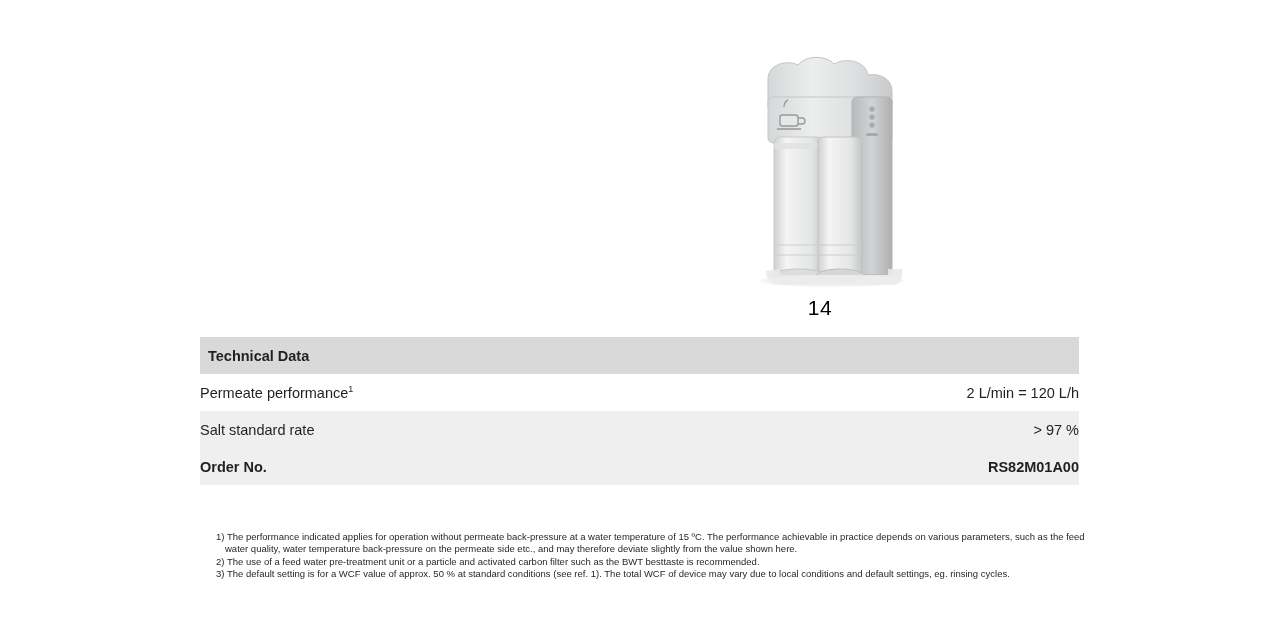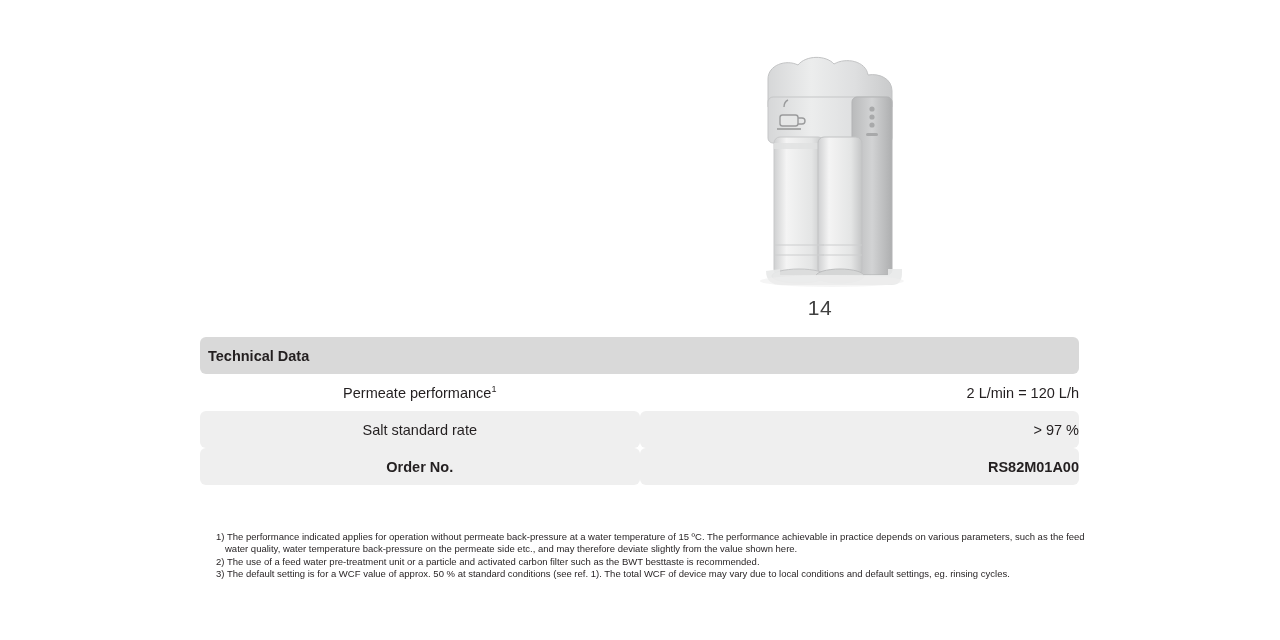--- a/index.html
+++ b/index.html
@@ -27,55 +27,53 @@
   .device-svg {
     display: block;
   }
   .page-number {
     position: absolute;
     left: 740px;
     top: 296px;
     width: 160px;
     text-align: center;
     font-size: 21px;
-    color: #404040;
+    color: #000000;
     letter-spacing: 0.5px;
   }
 
   
   .tech-table {
     position: absolute;
     left: 200px;
     top: 337px;
     width: 879px;
     border-collapse: collapse;
     table-layout: fixed;
   }
   .tech-table td, .tech-table th {
     padding: 0;
     margin: 0;
-    border-radius: 6px;
   }
   .tech-table tr {
     height: 37px;
   }
   .row-header td {
     background: #d9d9d9;
     font-weight: bold;
     font-size: 14.5px;
     padding-left: 8px;
     height: 33px;
     vertical-align: middle;
   }
   .cell-label {
     width: 356px;
     padding-left: 9px;
     font-size: 14.5px;
     vertical-align: middle;
-    text-align: center;
   }
   .cell-value {
     width: 523px;
     text-align: right;
     font-size: 14.5px;
     vertical-align: middle;
   }
   .row-shaded .cell-label,
   .row-shaded .cell-value {
     background: #efefef;

